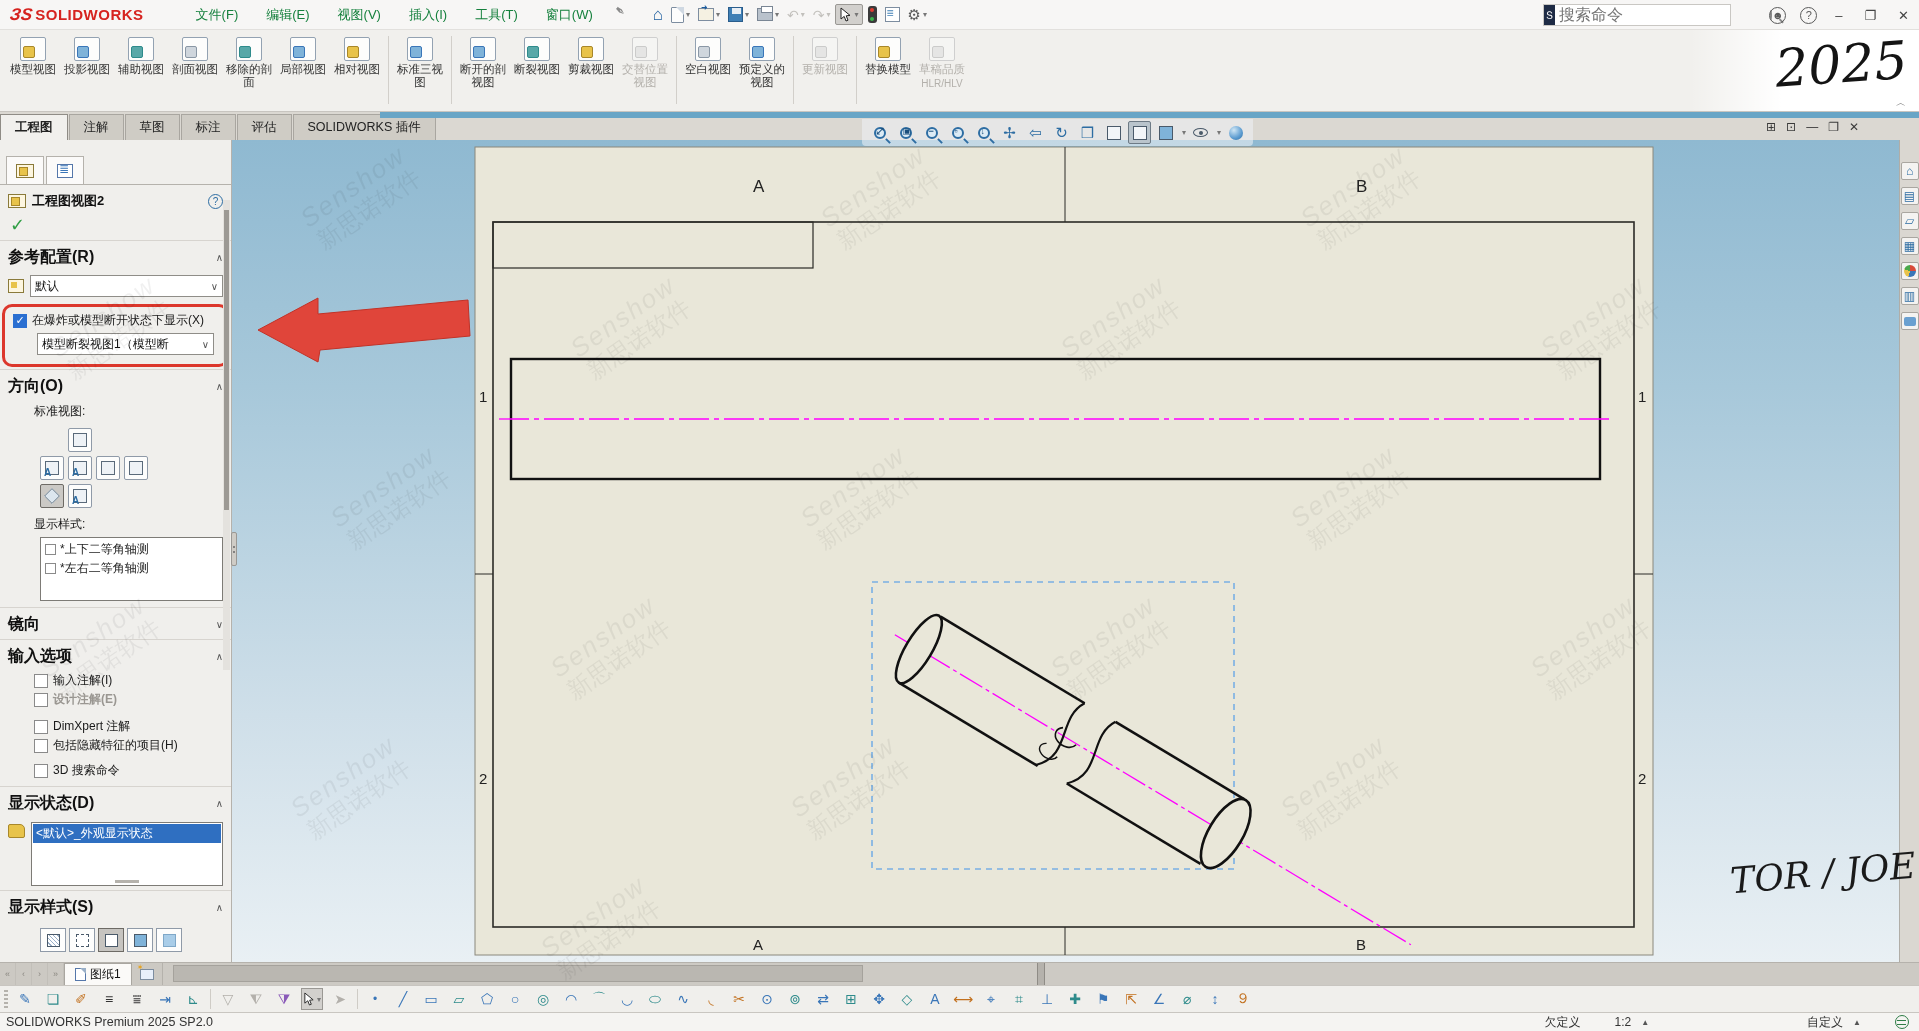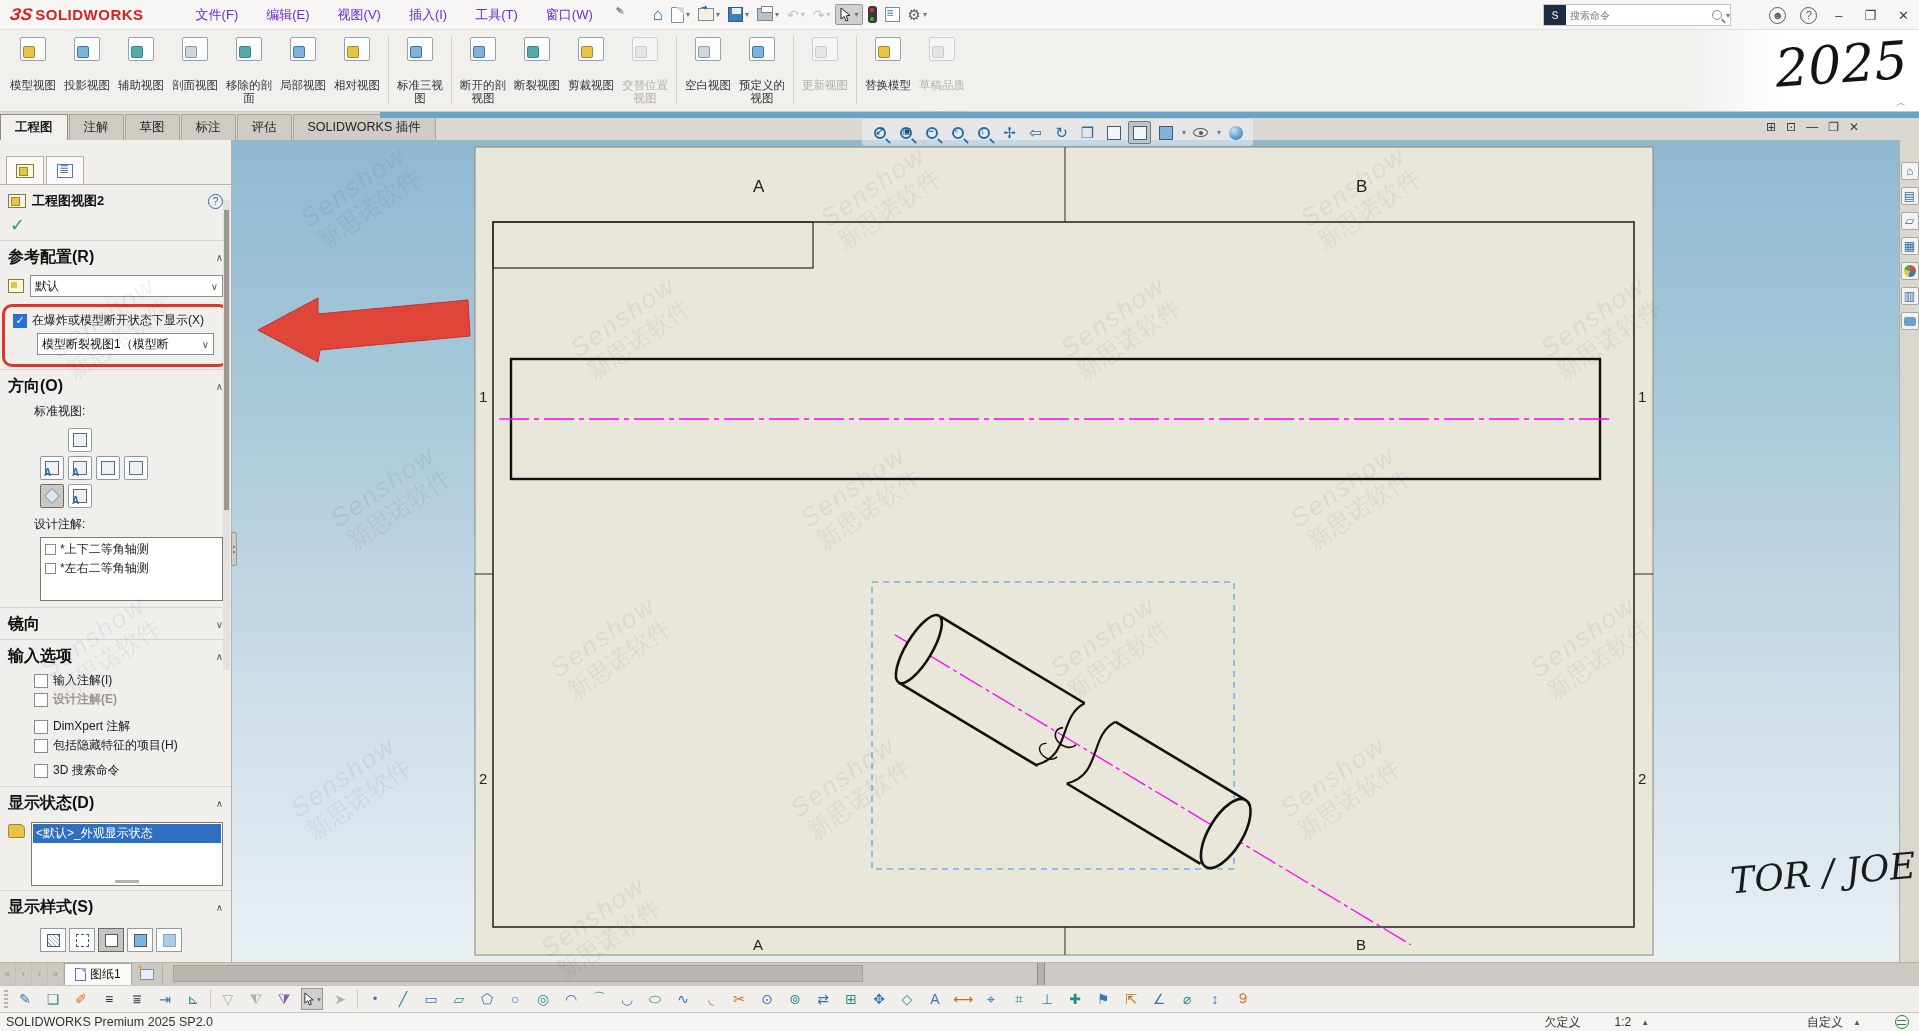--- a/index.html
+++ b/index.html
@@ -7,21 +7,21 @@
     font-family:"Liberation Sans","DejaVu Sans",sans-serif; }
   #app { position:relative; width:1919px; height:1031px; background:#f0efec; font-size:12px; color:#222; }
 
   
   .titlebar { position:absolute; left:0; top:0; width:1919px; height:30px;
     background:#f7f6f5; display:flex; align-items:center; border-bottom:1px solid #e2e0dd; }
   .logo { display:flex; align-items:baseline; margin-left:10px; white-space:nowrap; }
   .logo .mark { color:#d6231f; font-weight:bold; font-style:italic; font-size:17px; margin-right:3px; transform:skewX(-8deg); display:inline-block; }
   .logo .word { color:#d6231f; font-size:15px; letter-spacing:.5px; font-weight:bold; }
   .menus { display:flex; margin-left:40px; gap:4px; }
-  .menu { padding:4px 12px; font-size:13px; color:#6d28d9; cursor:default; }
+  .menu { padding:4px 12px; font-size:13px; color:#15803d; cursor:default; }
   .pin-ic { color:#8a8a8a; font-size:13px; margin-left:2px; transform:rotate(40deg); display:inline-block; }
   .qat { display:flex; align-items:center; margin-left:28px; gap:2px; }
   .qbtn { display:flex; align-items:center; padding:2px 3px; border-radius:2px; }
   .qbtn.sel { background:#d2d0cd; border:1px solid #9a9894; }
   .caret { font-size:8px; color:#777; margin-left:2px; }
   .caret.dis { color:#c2c0bc; }
   .ic-home { color:#1b5c9e; font-size:17px; }
   .ic-doc { width:13px; height:16px; background:#fdfdfd; border:1px solid #7d8da0; border-radius:1px; position:relative; }
   .ic-doc::after { content:""; position:absolute; right:-1px; top:-1px; border:4px solid transparent; border-top-color:#cfd8e2; border-right-color:#cfd8e2; }
   .ic-open { width:16px; height:13px; background:#f5f1e2; border:1px solid #7d8da0; position:relative; }
@@ -34,30 +34,30 @@
   .glyph.dis { color:#c4c2be; }
   .ic-traffic { width:9px; height:17px; background:#3a3a3a; border-radius:3px; position:relative; }
   .ic-traffic::before { content:""; position:absolute; left:2.5px; top:2px; width:4px; height:4px; border-radius:50%; background:#e03c31; }
   .ic-traffic::after { content:""; position:absolute; left:2.5px; bottom:2px; width:4px; height:4px; border-radius:50%; background:#39b54a; }
   .ic-list { width:15px; height:15px; background:#fff; border:1px solid #7d8da0; position:relative; }
   .ic-list::after { content:"≡"; position:absolute; left:1px; top:-2px; color:#3f7fb5; font-size:12px; }
   .ic-gear { color:#5a5a5a; font-size:15px; }
   .doc-title { position:absolute; left:1060px; top:0; width:360px; height:30px; display:flex; align-items:center; justify-content:center; font-size:12.5px; color:#333; }
   .searchbox { position:absolute; left:1543px; top:4px; width:188px; height:22px; background:#fff; border:1px solid #c9c7c3; display:flex; align-items:center; }
   .search-logo { width:22px; height:20px; background:#1e2b45; color:#fff; font-size:11px; display:flex; align-items:center; justify-content:center; }
-  .searchbox input { flex:1; border:none; outline:none; font-size:10px; color:#6d28d9; padding:0 4px; background:transparent; font-family:inherit; }
+  .searchbox input { flex:1; border:none; outline:none; font-size:16px; color:#6d28d9; padding:0 4px; background:transparent; font-family:inherit; }
   .ic-mag { width:10px; height:10px; border:1.5px solid #8a8a8a; border-radius:50%; position:relative; margin-right:2px; }
   .ic-mag::after { content:""; position:absolute; left:8px; top:9px; width:5px; height:1.5px; background:#8a8a8a; transform:rotate(45deg); }
   .tb-right { position:absolute; right:6px; top:0; height:30px; display:flex; align-items:center; gap:14px; }
   .circ { width:17px; height:17px; border:1.4px solid #5a5a5a; border-radius:50%; display:flex; align-items:center; justify-content:center; font-size:11px; color:#5a5a5a; }
   .winbtn { font-size:13px; color:#444; padding:0 4px; }
 
   
   .ribbon { position:absolute; left:0; top:30px; width:1919px; height:82px; background:#f1f0ed; border-bottom:1px solid #c8c5c0; display:flex; align-items:flex-start; padding:4px 0 0 6px; }
-  .rb { width:54px; display:flex; flex-direction:column; align-items:center; gap:18px; padding-top:3px; }
+  .rb { width:54px; display:flex; flex-direction:column; align-items:center; gap:2px; padding-top:3px; }
   .rb .rlabel { font-size:11.5px; color:#333; text-align:center; line-height:1.15; }
   .rb.dis .rlabel, .rb.dis .sub { color:#b3b0ab; }
   .rb.dis .ric { opacity:.4; filter:grayscale(.8); }
   .rb .sub { font-size:10px; color:#333; }
   .ric { width:26px; height:24px; background:#fdfdfc; border:1px solid #93a2b2; border-radius:2px; position:relative; }
   .ric::after { content:""; position:absolute; width:10px; height:10px; border-radius:2px; left:2px; bottom:2px; }
   .ric.y::after { background:#e8c34a; border:1px solid #a8872a; }
   .ric.b::after { background:#7fb3d9; border:1px solid #3a76b8; }
   .ric.t::after { background:#58a8a8; border:1px solid #2e8b8b; }
   .ric.g::after { background:#cfd6dd; border:1px solid #8a97a5; }
@@ -442,21 +442,21 @@
         <span class="vbtn iso pressed">
             <span class="shape"></span>
           </span>
         <span class="vbtn">
             <span class="shape"></span>
             <i>A</i>
           </span>
       </div>
     </div>
     <div class="row indent">
-      <span class="cblabel">设计注解:</span>
+      <span class="cblabel">显示样式:</span>
     </div>
     <div class="listbox">
       <div class="li-item">
           <span class="li-cb"></span>
           <span>*上下二等角轴测</span>
         </div>
       <div class="li-item">
           <span class="li-cb"></span>
           <span>*左右二等角轴测</span>
         </div>

